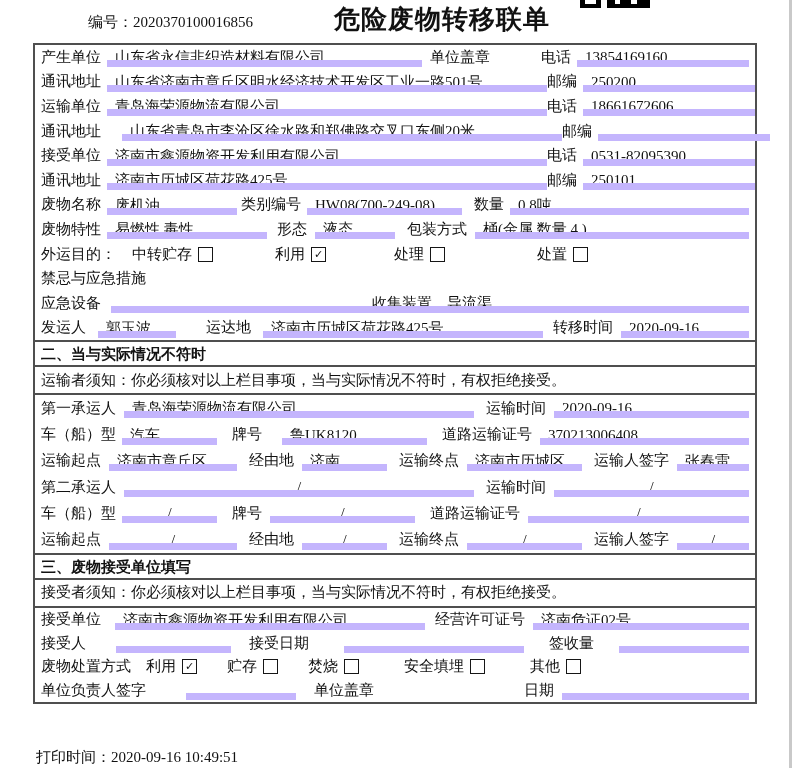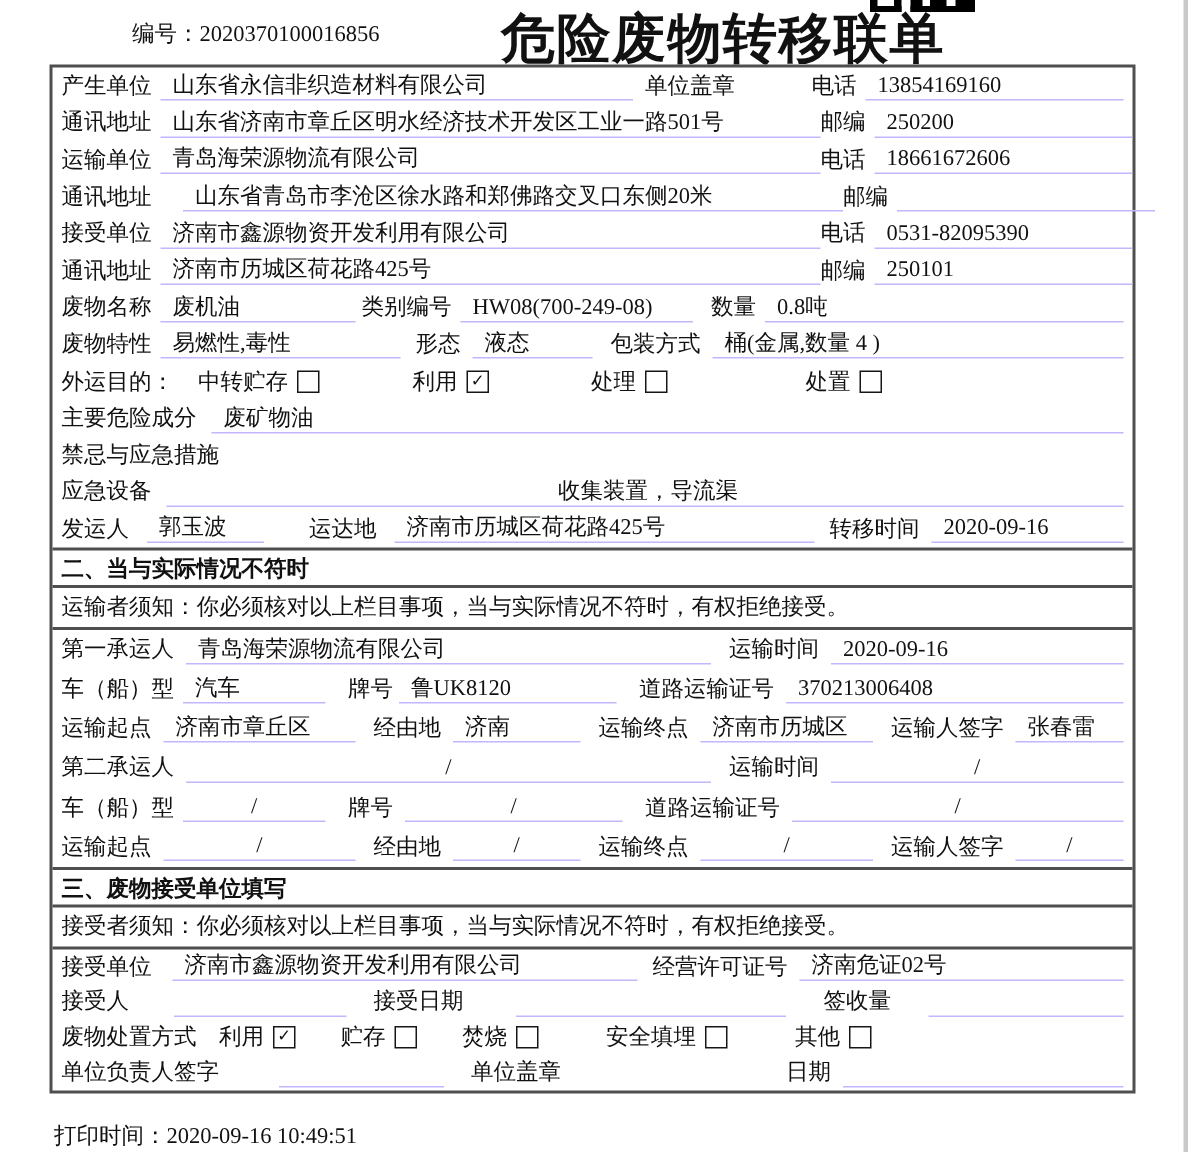--- a/index.html
+++ b/index.html
@@ -4,35 +4,35 @@
 <style>
   html,body{margin:0;padding:0;}
   body{
     width:796px;height:768px;background:#ffffff;position:relative;overflow:hidden;
     font-family:"Liberation Serif","DejaVu Serif",serif;color:#111111;
   }
   .page-edge{position:absolute;left:789px;top:0;width:3px;height:768px;background:#c9c9c9;}
   
   .hdr{position:relative;height:42px;}
   .serial{position:absolute;left:88px;top:13px;font-size:15px;white-space:nowrap;}
-  .doc-title{position:absolute;left:334px;top:2px;font-size:36px;font-weight:bold;letter-spacing:1px;white-space:nowrap;}
+  .doc-title{position:absolute;left:334px;top:2px;font-size:26px;font-weight:bold;letter-spacing:1px;white-space:nowrap;}
   .qr{position:absolute;left:580px;top:0;width:72px;height:8px;}
   
   .form{position:absolute;left:33px;top:43px;width:724px;box-sizing:border-box;
         border:2px solid #4f4f4f;background:#fff;}
   .sec-h{font-weight:bold;font-size:15px;height:25px;box-sizing:border-box;
          padding:3px 6px 0 6px;border-bottom:2px solid #4f4f4f;white-space:nowrap;}
   .sec-h.mid{border-top:2px solid #4f4f4f;height:27px;}
   .note{height:28px;box-sizing:border-box;border-bottom:2px solid #4f4f4f;
         display:flex;align-items:center;padding:0 6px;font-size:15px;white-space:nowrap;}
   .row{display:flex;align-items:center;padding:0 6px;font-size:15px;
        white-space:nowrap;box-sizing:border-box;}
   .r1{height:24.6px;} .r2{height:26.3px;} .r3{height:23.5px;}
   .lbl{flex:none;}
-  .u{border-bottom:1px solid #c4b5fd;padding:0 4px 0 8px;box-sizing:border-box;
+  .u{border-bottom:7px solid #c4b5fd;padding:0 4px 0 8px;box-sizing:border-box;
      height:20px;line-height:20px;overflow:hidden;flex:none;}
   .u.c{text-align:center;padding:0;}
   .fill{flex:1 1 auto;}
   .ml-auto{margin-left:auto;}
   .cb{display:inline-block;width:13px;height:13px;border:1.5px solid #161616;
       margin-left:6px;line-height:13px;text-align:center;font-size:11px;
       vertical-align:-1px;flex:none;}
   .print-line{position:absolute;left:36px;top:748px;font-size:15px;white-space:nowrap;}
 </style>
 </head>
@@ -123,24 +123,20 @@
     <span class="lbl" style="margin-left:16px;">中转贮存</span>
     <span class="cb"></span>
     <span class="lbl" style="margin-left:62px;">利用</span>
     <span class="cb"><span>✓</span></span>
     <span class="lbl" style="margin-left:68px;">处理</span>
     <span class="cb"></span>
     <span class="lbl" style="margin-left:92px;">处置</span>
     <span class="cb"></span>
   </div>
 
-  <div class="row r1">
-    <span class="lbl">主要危险成分</span>
-    <span class="u fill" style="margin-left:10px;">废矿物油</span>
-  </div>
 
   <div class="row r1">
     <span class="lbl">禁忌与应急措施</span>
   </div>
 
   <div class="row r1">
     <span class="lbl">应急设备</span>
     <span class="u fill" style="margin-left:10px;text-align:center;">收集装置，导流渠</span>
   </div>
 
@@ -160,21 +156,21 @@
     <span class="lbl">第一承运人</span>
     <span class="u" style="width:350px;margin-left:8px;">青岛海荣源物流有限公司</span>
     <span class="lbl" style="margin-left:12px;">运输时间</span>
     <span class="u fill" style="margin-left:8px;">2020-09-16</span>
   </div>
 
   <div class="row r2">
     <span class="lbl">车（船）型</span>
     <span class="u" style="width:95px;margin-left:6px;">汽车</span>
     <span class="lbl" style="margin-left:15px;">牌号</span>
-    <span class="u" style="width:145px;margin-left:4px;">鲁UK8120</span>
+    <span class="u" style="width:145px;margin-left:20px;">鲁UK8120</span>
     <span class="lbl" style="margin-left:15px;">道路运输证号</span>
     <span class="u fill" style="margin-left:8px;">370213006408</span>
   </div>
 
   <div class="row r2">
     <span class="lbl">运输起点</span>
     <span class="u" style="width:128px;margin-left:8px;">济南市章丘区</span>
     <span class="lbl" style="margin-left:12px;">经由地</span>
     <span class="u" style="width:85px;margin-left:8px;">济南</span>
     <span class="lbl" style="margin-left:12px;">运输终点</span>

